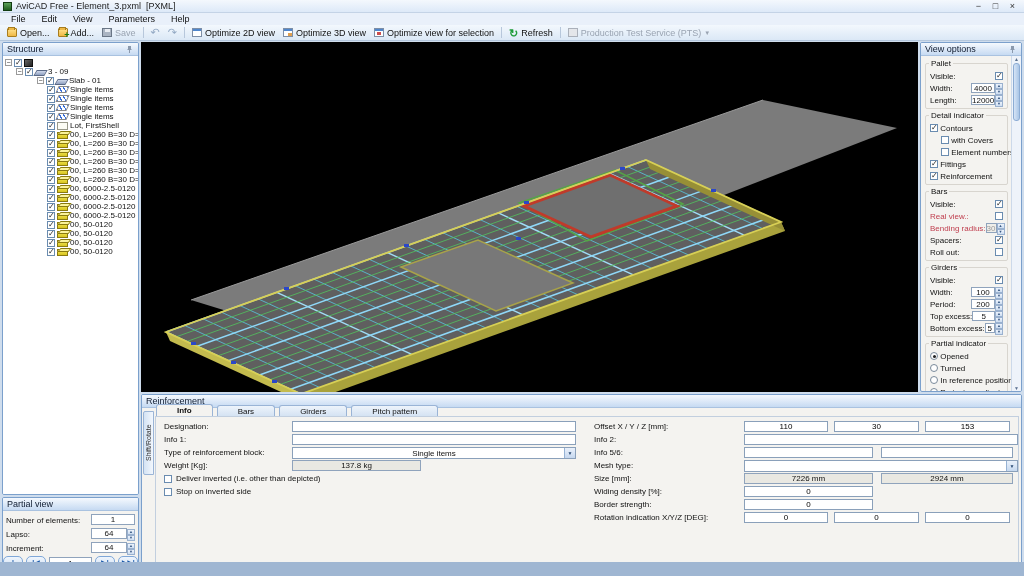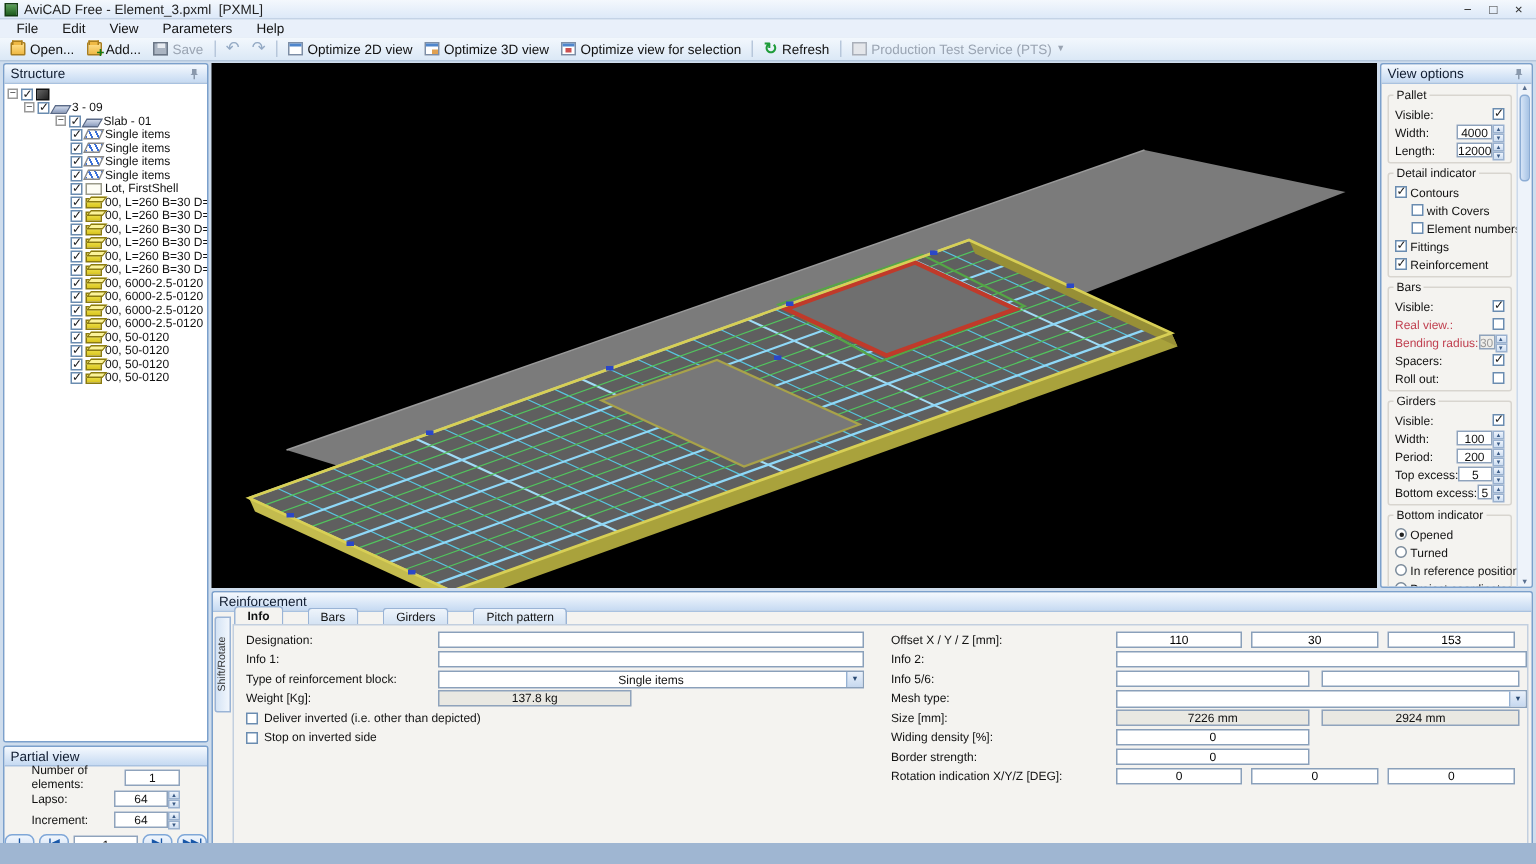--- a/index.html
+++ b/index.html
@@ -71,40 +71,40 @@
   .vbox.dis{background:#efeeea;color:#9a9a9a}
   .spin{width:8px;height:10px;display:flex;flex-direction:column;flex:none}
   .spin span{flex:1;background:linear-gradient(#eef4fc,#cdddf1);border:1px solid #9ab1cf;font-size:4px;line-height:4px;text-align:center;color:#3a5a85}
   .radio{width:8px;height:8px;border-radius:50%;border:1px solid #7a8a9a;background:#fff;position:relative;flex:none}
   .radio.sel::after{content:"";position:absolute;left:2px;top:2px;width:3px;height:3px;border-radius:50%;background:#222}
 
   
   #reinf{left:141px;top:394px;width:881px;height:180px}
   #side-tab{position:absolute;left:1px;top:16px;width:11px;height:64px;border:1px solid #9ab4d6;background:linear-gradient(90deg,#f2f7fd,#d4e3f4);writing-mode:vertical-rl;transform:rotate(180deg);font-size:7px;color:#333;text-align:center;border-radius:0 2px 2px 0;line-height:9px}
   #tabs{position:absolute;left:14px;top:9px;display:flex;align-items:flex-end}
-  .tab{height:12px;padding:0 8px;border:1px solid #9ab4d6;border-bottom:none;border-radius:3px 3px 0 0;background:linear-gradient(#eef4fb,#d2e1f2);margin-right:16px;font-size:8px;line-height:12px}
+  .tab{height:12px;padding:0 20px;border:1px solid #9ab4d6;border-bottom:none;border-radius:3px 3px 0 0;background:linear-gradient(#eef4fb,#d2e1f2);margin-right:4px;font-size:8px;line-height:12px}
   .tab.active{background:#f4f3f0;height:13px;font-weight:bold}
   #form-area{position:absolute;left:13px;right:2px;top:21px;bottom:2px;border:1px solid #c2cfdf;background:#f4f3f0;padding-top:3px}
   .col{position:absolute;top:3px}
   #colL{left:8px;width:412px}
   #colR{left:438px;width:424px}
   .frow{display:grid;height:13px;align-items:center;font-size:8px}
   #colL .frow{grid-template-columns:128px 1fr}
   #colR .frow{grid-template-columns:150px 1fr}
   .fz{display:flex;align-items:center}
   .tb{height:11px;border:1px solid #8aa0ba;background:#fff;font-size:8px;font-family:"Liberation Sans",sans-serif;padding:0 2px;width:100%}
   .tb.c{text-align:center}
   .ro{height:11px;border:1px solid #8fa3bc;background:#e9e8e2;text-align:center;line-height:10px;font-size:8px}
   .dd{position:relative;height:12px;border:1px solid #8aa0ba;background:#fff;width:100%;text-align:center;line-height:11px;font-size:8px}
   .ddb{position:absolute;right:0;top:0;bottom:0;width:11px;background:linear-gradient(#eaf1fb,#c6d8ef);border-left:1px solid #96b2d4;font-size:5px;line-height:10px;text-align:center;color:#2a4a74}
   .cbrow{display:flex;align-items:center;gap:4px;height:13px;font-size:8px}
 
   
   #partial{left:2px;top:497px;width:137px;height:77px}
-  .pv-row{display:flex;align-items:center;justify-content:space-between;height:14px;padding:0 18px;font-size:8px}
+  .pv-row{display:flex;align-items:flex-end;justify-content:space-between;height:14px;padding:0 3px;font-size:8px}
   .pv-box{width:44px;height:11px;border:1px solid #8fa3bc;background:#fff;text-align:center;line-height:10px}
   .pv-spin{display:flex;align-items:center}
   .pv-spin .pv-box{width:36px}
   #nav-row{display:flex;align-items:center;justify-content:center;gap:3px;margin-top:3px}
   .nav-btn{height:14px;min-width:20px;padding:0 3px;border:1px solid #7fa7d8;border-radius:5px;background:linear-gradient(#f0f6fd,#cbdcf2);color:#1857a8;font-size:7px;font-weight:bold;line-height:12px;text-align:center}
   #nav-val{width:48px;height:12px;border:1px solid #8fa3bc;background:#fff;text-align:center;font-size:8px;line-height:11px}
 </style>
 </head>
 <body>
 
@@ -492,21 +492,21 @@
             <span class="lbl">Bottom excess:</span>
             <span class="vbox">5</span>
             <span class="spin">
               <span>▲</span>
               <span>▼</span>
             </span>
           </div>
       </div>
 
       <div class="grp">
-        <b>Bottom indicator</b>
+        <b>Partial indicator</b>
         <div class="vo-row"><span class="radio sel"></span>&nbsp;<span class="lbl">Opened</span></div>
         <div class="vo-row"><span class="radio"></span>&nbsp;<span class="lbl">Turned</span></div>
         <div class="vo-row"><span class="radio"></span>&nbsp;<span class="lbl">In reference position</span></div>
         <div class="vo-row"><span class="radio"></span>&nbsp;<span class="lbl">Project coordinates</span></div>
       </div>
 
     </div>
   </div>
 
   <div class="panel" id="reinf">

